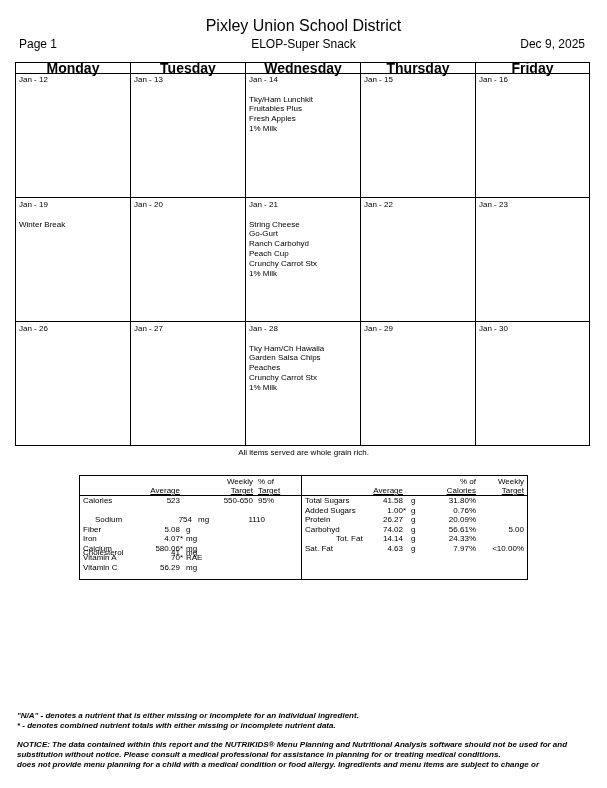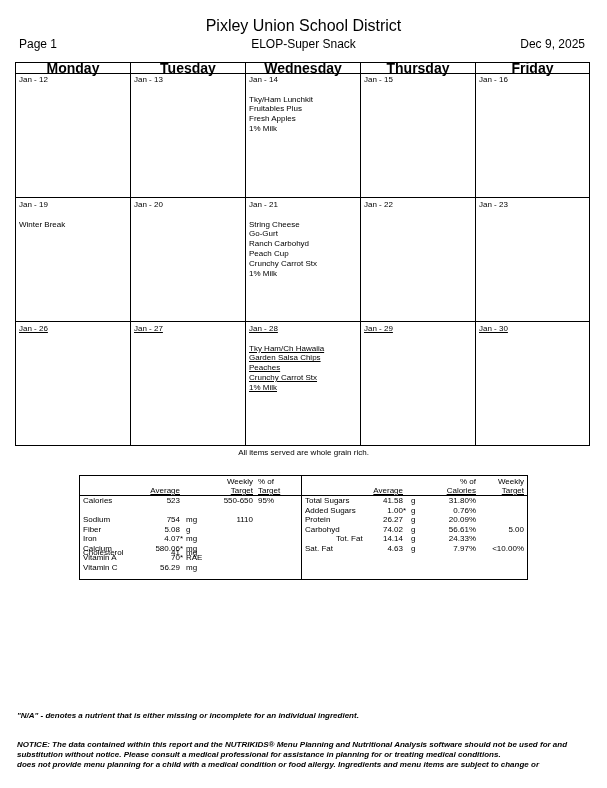--- a/index.html
+++ b/index.html
@@ -10,21 +10,21 @@
   .page-num { left: 19px; top: 37px; font-size: 12px; }
   .date { right: 22px; top: 37px; font-size: 12px; }
 
   .cal { left: 15px; top: 62px; width: 575px; height: 384px; border: 1px solid #000; box-sizing: border-box; }
   .cal-head { position: absolute; left: 0; top: 0; width: 100%; height: 10px; border-bottom: 1px solid #000; display: flex; }
   .cal-head div { flex: 0 0 115px; text-align: center; font-size: 14px; font-weight: bold; line-height: 10px; border-right: 1px solid #000; box-sizing: border-box; }
   .cal-head div:last-child { border-right: none; flex: 1; }
   .cal-row { position: absolute; left: 0; width: 100%; display: flex; box-sizing: border-box; }
   .cal-row.r0 { top: 10px; height: 125px; border-bottom: 1px solid #000; }
   .cal-row.r1 { top: 135px; height: 124px; border-bottom: 1px solid #000; }
-  .cal-row.r2 { top: 259px; height: 123px; text-decoration: underline; }
+  .cal-row.r2 { top: 259px; height: 123px; }
   .cell { flex: 0 0 115px; border-right: 1px solid #000; box-sizing: border-box; padding: 2px 3px; font-size: 8px; line-height: 9.8px; }
   .cell:last-child { border-right: none; flex: 1; }
   .cell .date-lbl { margin-bottom: 9.8px; }
   .cell .item { white-space: nowrap; }
 
   .grain-note { left: 0; width: 607px; top: 448px; text-align: center; font-size: 8px; }
 
   .nutri { left: 79px; top: 475px; width: 449px; height: 105px; border: 1px solid #000; box-sizing: border-box; font-size: 8px; }
   .nutri-left { position: absolute; left: 0; top: 0; width: 221px; height: 103px; border-right: 1px solid #000; }
   .nutri-right { position: absolute; left: 222px; top: 0; width: 226px; height: 103px; }
@@ -141,21 +141,21 @@
       <span style="right:121px;">523</span>
       <span style="left:106px;"></span>
       <span style="right:48px;">550-650</span>
       <span style="left:178px;">95%</span>
     </div>
     <div class="nrow" style="top:29.5px;margin-top:42px;">
       <span style="left:3px;">Cholesterol</span>
       <span style="right:121px;">41</span>
       <span style="left:106px;">mg</span>
     </div>
-    <div class="nrow" style="top:39px;">
+    <div class="nrow" style="top:39px;margin-left:12px;">
       <span style="left:3px;">Sodium</span>
       <span style="right:121px;">754</span>
       <span style="left:106px;">mg</span>
       <span style="right:48px;">1110</span>
     </div>
     <div class="nrow" style="top:48.5px;">
       <span style="left:3px;">Fiber</span>
       <span style="right:121px;">5.08</span>
       <span style="left:106px;">g</span>
     </div>
@@ -225,19 +225,20 @@
       <span style="right:125px;">4.63</span>
       <span style="left:109px;">g</span>
       <span style="right:52px;">7.97%</span>
       <span style="right:4px;">&lt;10.00%</span>
     </div>
   </div>
 </div>
 
 <div class="abs footnotes">
   <div>"N/A" - denotes a nutrient that is either missing or incomplete for an individual ingredient.</div>
+  <div>* - denotes combined nutrient totals with either missing or incomplete nutrient data.</div>
 </div>
 
 <div class="abs notice">
   <div>NOTICE:  The data contained within this report and the NUTRIKIDS® Menu Planning and Nutritional Analysis software should not be used for and</div>
   <div>substitution without notice.  Please consult a medical professional for assistance in planning for or treating medical conditions.</div>
   <div>does not provide menu planning for a child with a  medical condition or food allergy.  Ingredients and menu items are subject to change or</div>
 </div>
 
 </body></html>

